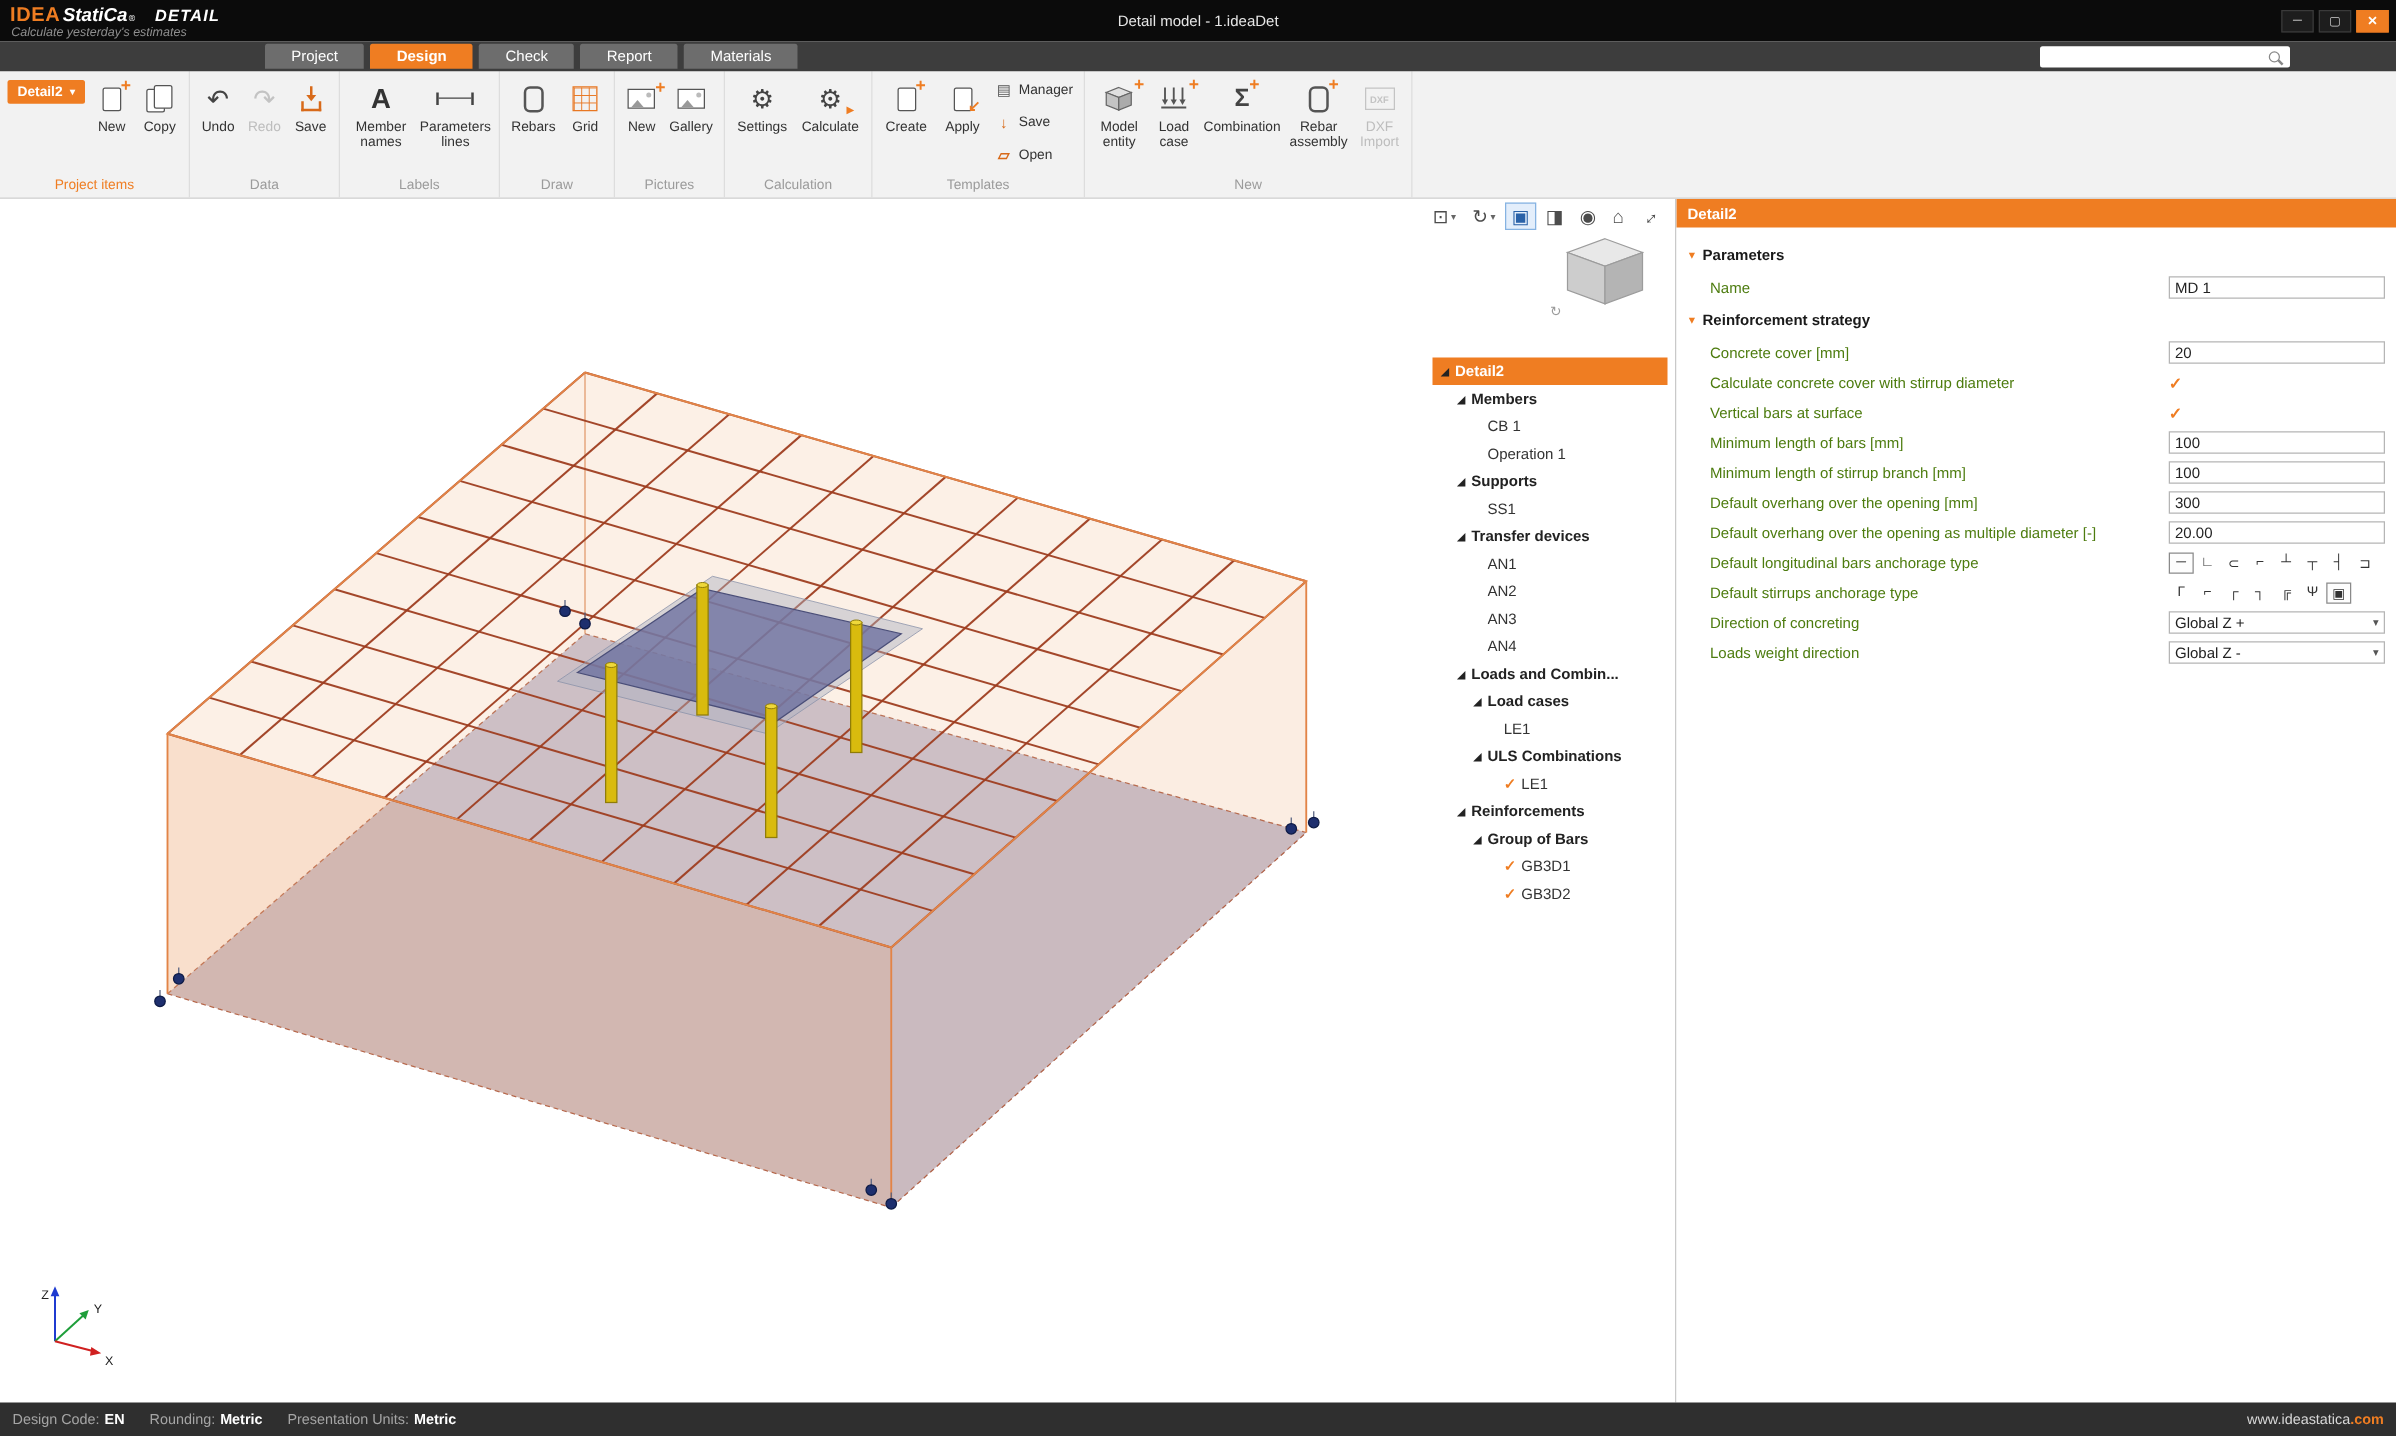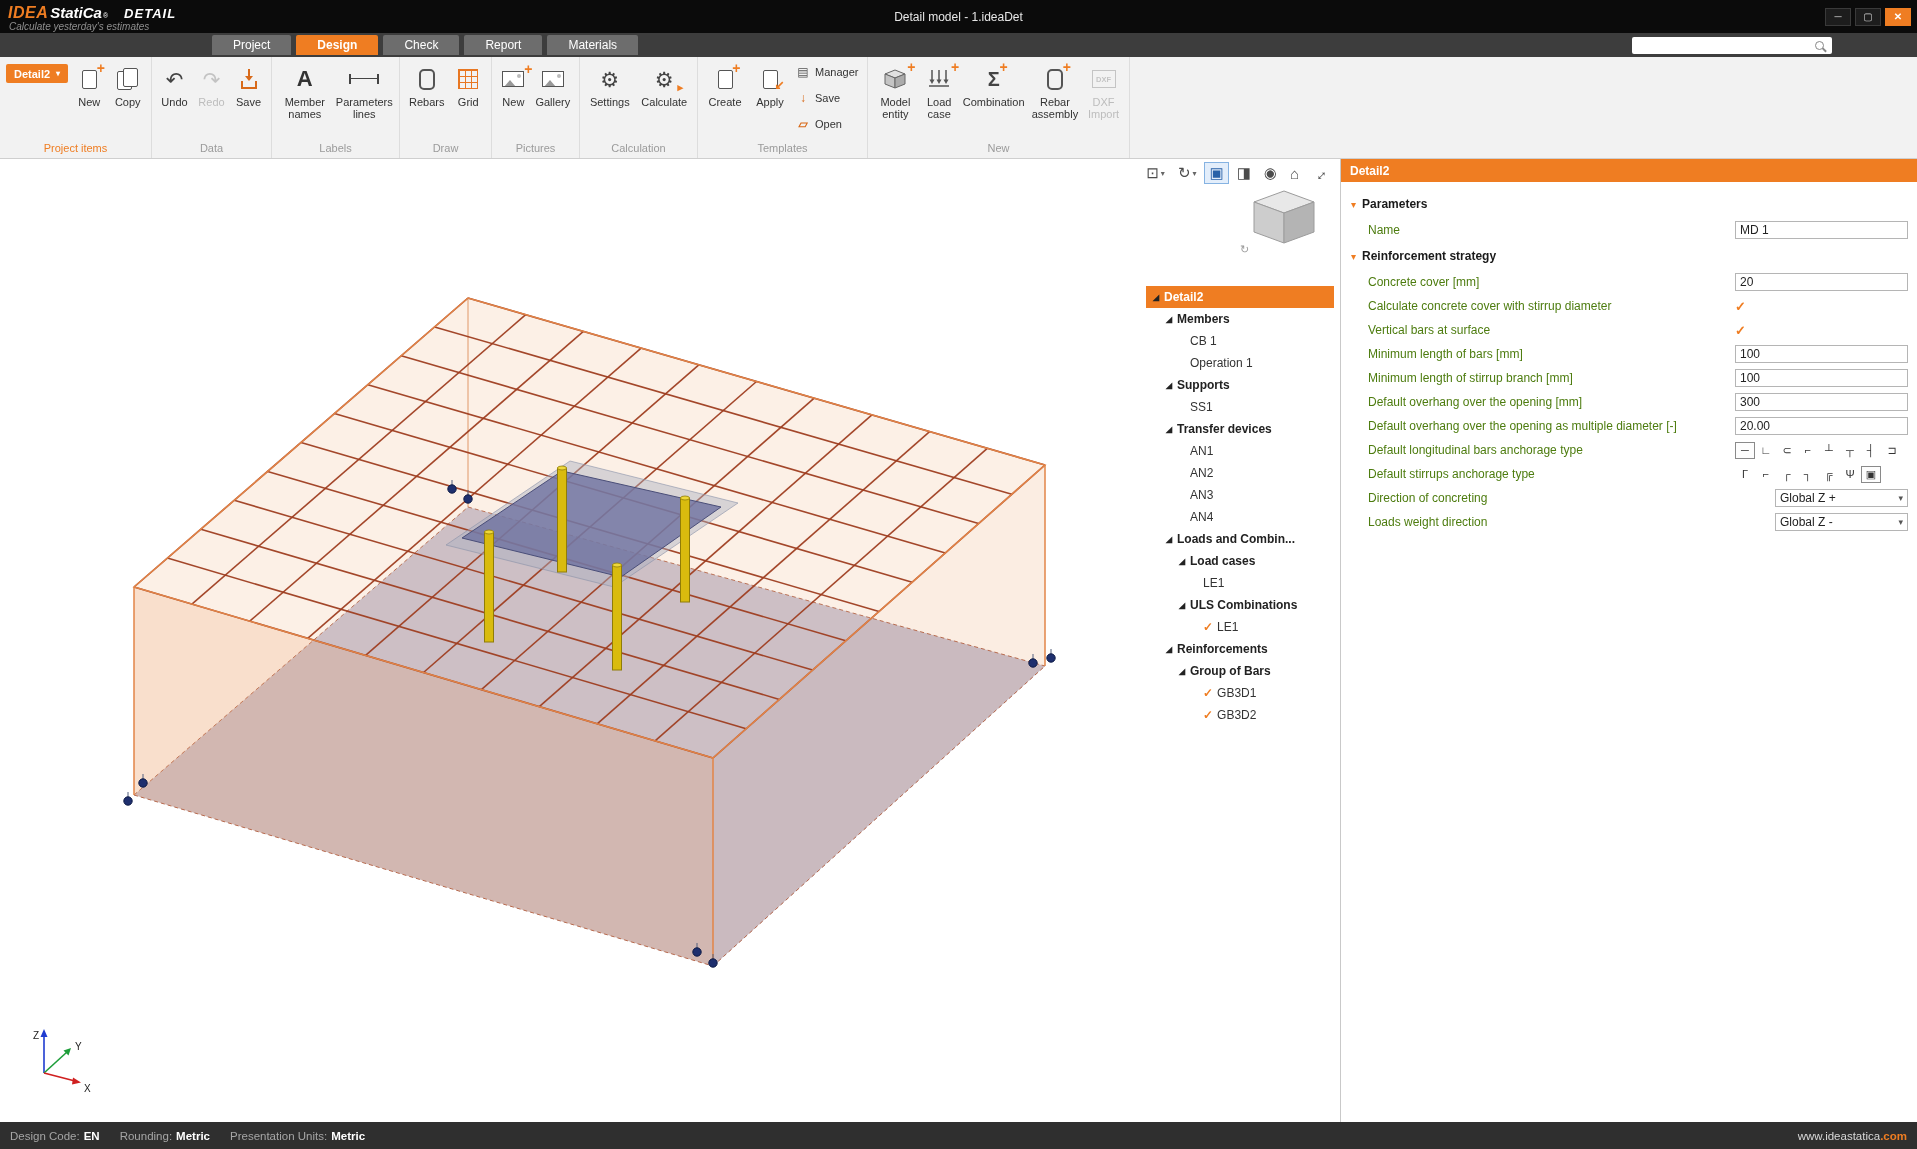--- a/index.html
+++ b/index.html
@@ -3,21 +3,21 @@
 <meta charset="utf-8">
 <style>
   html,body{margin:0;padding:0;background:#555;}
   #app{position:relative;width:1917px;height:1149px;background:#fff;font-family:"Liberation Sans",sans-serif;overflow:hidden;}
   button{font-family:inherit;cursor:default;}
 
   
   .titlebar{position:absolute;left:0;top:0;right:0;height:33px;background:#0b0b0b;display:flex;align-items:center;z-index:5;}
   .logo{margin-left:8px;position:relative;height:100%;width:230px;flex:none;}
   .logo-line{position:absolute;top:4px;left:0;display:flex;align-items:baseline;}
-  .idea{color:#ef7d22;font-weight:bold;font-style:italic;font-size:16px;letter-spacing:.5px;}
+  .idea{color:#ef7d22;font-weight:bold;font-size:16px;letter-spacing:.5px;}
   .statica{color:#fff;font-weight:bold;font-style:italic;font-size:15px;margin-left:2px;}
   .reg{color:#fff;font-size:7px;vertical-align:super;margin-left:1px;}
   .app-name{color:#fff;font-weight:bold;font-style:italic;font-size:13px;margin-left:16px;letter-spacing:1px;}
   .tagline{position:absolute;left:1px;top:21px;font-size:10px;color:#8f8f8f;font-style:italic;}
   .win-title{position:absolute;left:0;right:0;top:0;height:33px;display:flex;align-items:center;justify-content:center;color:#e6e6e6;font-size:12px;pointer-events:none;}
   .winbtns{margin-left:auto;display:flex;gap:4px;margin-right:6px;z-index:6;}
   .winbtn{width:26px;height:18px;display:flex;align-items:center;justify-content:center;color:#cfcfcf;font-size:10px;background:#1d1d1d;border:1px solid #3a3a3a;padding:0;}
   .winbtn.close{background:#ef7d22;color:#fff;border-color:#ef7d22;font-weight:bold;}
 
   
@@ -99,21 +99,21 @@
   .prop-section .chev{color:#ef7d22;font-size:10px;}
   .prop-section .slbl{font-weight:bold;font-size:12px;color:#1a1a1a;}
   .prop-row{height:24px;display:flex;align-items:center;}
   .prop-label{flex:1;padding-left:27px;font-size:12px;color:#4d7c0f;white-space:nowrap;overflow:hidden;min-width:0;}
   .prop-ctl{width:173px;margin-right:9px;flex:none;display:flex;align-items:center;}
   .p-input{width:100%;height:18px;border:1px solid #b5b5b5;font-size:12px;padding:0 4px;color:#222;font-family:inherit;box-sizing:border-box;}
   .p-check{color:#ef7d22;font-weight:bold;font-size:13px;}
   .p-icons{display:flex;gap:1px;}
   .p-cell{width:20px;height:17px;border:1px solid transparent;display:flex;align-items:center;justify-content:center;font-size:11px;color:#333;box-sizing:border-box;}
   .p-cell.sel{border-color:#8a8a8a;background:#fdfdfd;}
-  .p-select{width:100%;height:18px;border:1px solid #b5b5b5;background:#fff;display:flex;align-items:center;justify-content:space-between;font-size:12px;padding:0 4px;color:#222;box-sizing:border-box;margin-left:40px;}
+  .p-select{width:100%;height:18px;border:1px solid #b5b5b5;background:#fff;display:flex;align-items:center;justify-content:space-between;font-size:12px;padding:0 4px;color:#222;box-sizing:border-box;}
   .p-select .arr{font-size:9px;color:#555;}
 
   
   .statusbar{position:absolute;left:0;right:0;bottom:0;height:27px;background:#2f2f2f;display:flex;align-items:center;padding:0 10px;gap:50px;box-sizing:border-box;font-size:11.5px;}
   .st-item .lbl{color:#a5a5a5;}
   .st-item .val{color:#fff;font-weight:bold;margin-left:4px;}
   .site{margin-left:auto;}
   .site .pre{color:#d8d8d8;}
   .site .suf{color:#ef7d22;font-weight:bold;}
 </style>

